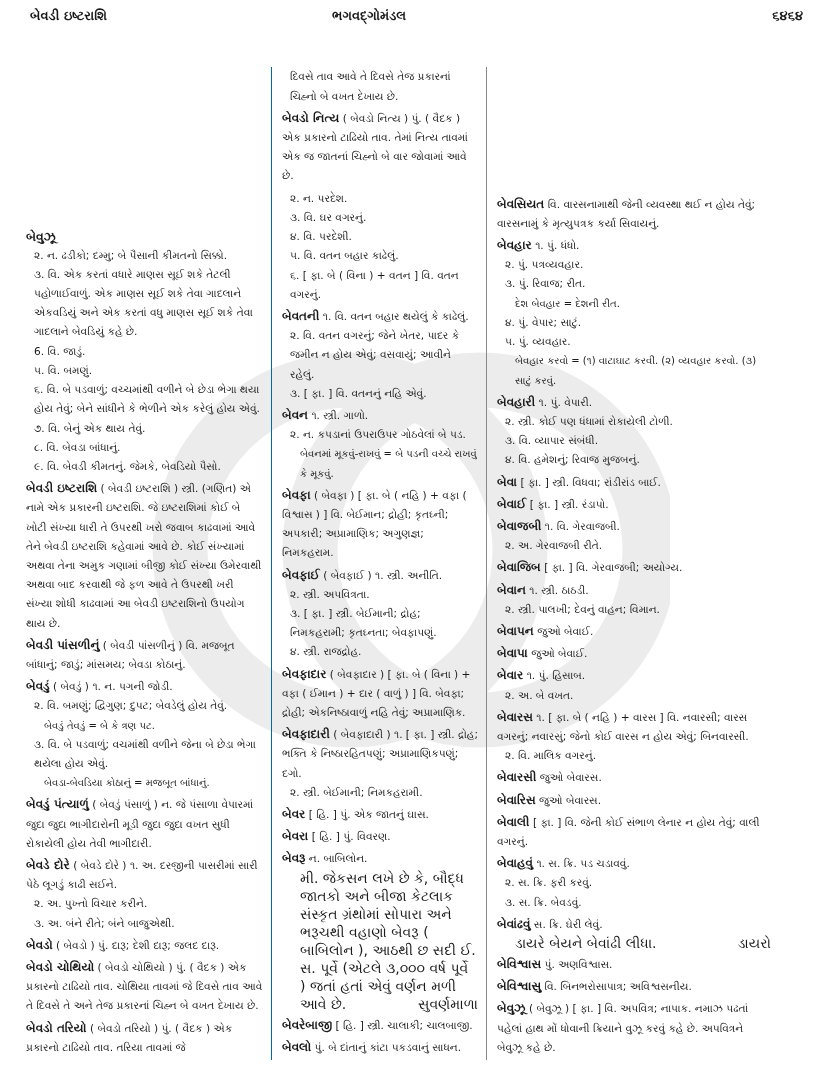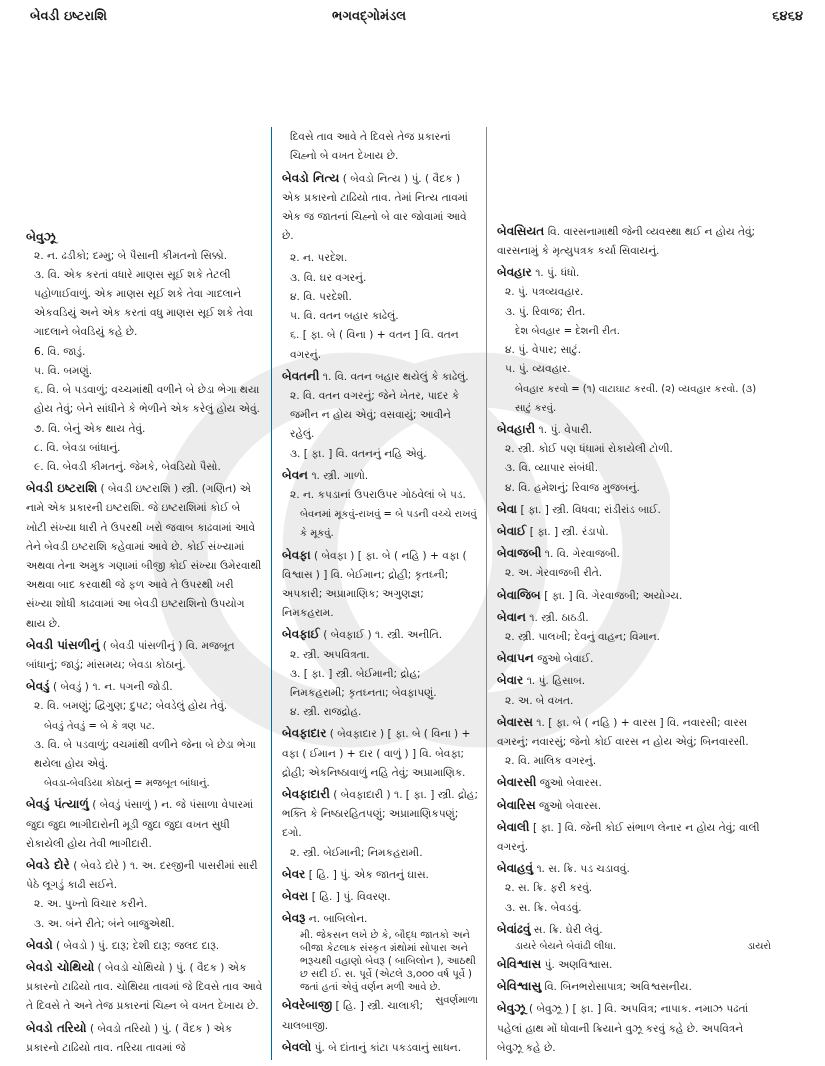--- a/index.html
+++ b/index.html
@@ -27,21 +27,21 @@
   }
   .col { box-sizing: border-box; font-size: 10.6px; line-height: 19.2px; overflow: hidden; }
   .col1 { width: 245px; padding-right: 8px; }
   .col2 { width: 216px; padding: 0 8px 0 10px; border-left: 1px solid #0369a1; border-right: 1px solid #888; }
   .col3 { width: 284px; padding-left: 10px; }
   .col-head { font-weight: bold; font-size: 12.5px; line-height: 18px; }
   .entry { margin: 0 0 3px 0; }
   .hw { font-weight: bold; font-size: 12px; }
   .sense { padding-left: 8px; text-indent: 0; }
   .ex { padding-left: 18px; font-size: 10px; }
-  .quote { padding-left: 18px; font-size: 10px; line-height: 13px; }
+  .quote { padding-left: 18px; font-size: 14px; line-height: 18px; }
   .src { float: right; }
   .line { display: block; }
 </style>
 </head>
 <body>
 
 <svg class="watermark" viewBox="0 0 520 520">
   <circle cx="200" cy="260" r="170" fill="none" stroke="#000" stroke-width="55"></circle>
   <circle cx="330" cy="260" r="170" fill="none" stroke="#000" stroke-width="55"></circle>
 </svg>
@@ -186,20 +186,23 @@
         <div class="line"><span class="hw">બેવાજિબ</span><span> [ ફા. ] વિ. ગેરવાજબી; અયોગ્ય.</span></div>
       </div>
       <div class="entry">
         <div class="line"><span class="hw">બેવાન</span><span> ૧. સ્ત્રી. ઠાઠડી.</span></div>
         <div class="sense">૨. સ્ત્રી. પાલખી; દેવનું વાહન; વિમાન.</div>
       </div>
       <div class="entry">
         <div class="line"><span class="hw">બેવાપન</span><span> જુઓ બેવાઈ.</span></div>
       </div>
       <div class="entry">
+        <div class="line"><span class="hw">બેવાપા</span><span> જુઓ બેવાઈ.</span></div>
+      </div>
+      <div class="entry">
         <div class="line"><span class="hw">બેવાર</span><span> ૧. પું. હિસાબ.</span></div>
         <div class="sense">૨. અ. બે વખત.</div>
       </div>
       <div class="entry">
         <div class="line"><span class="hw">બેવારસ</span><span> ૧. [ ફા. બે ( નહિ ) + વારસ ] વિ. નવારસી; વારસ વગરનું; નવારસું; જેનો કોઈ વારસ ન હોય એવું; બિનવારસી.</span></div>
         <div class="sense">૨. વિ. માલિક વગરનું.</div>
       </div>
       <div class="entry">
         <div class="line"><span class="hw">બેવારસી</span><span> જુઓ બેવારસ.</span></div>
       </div>

